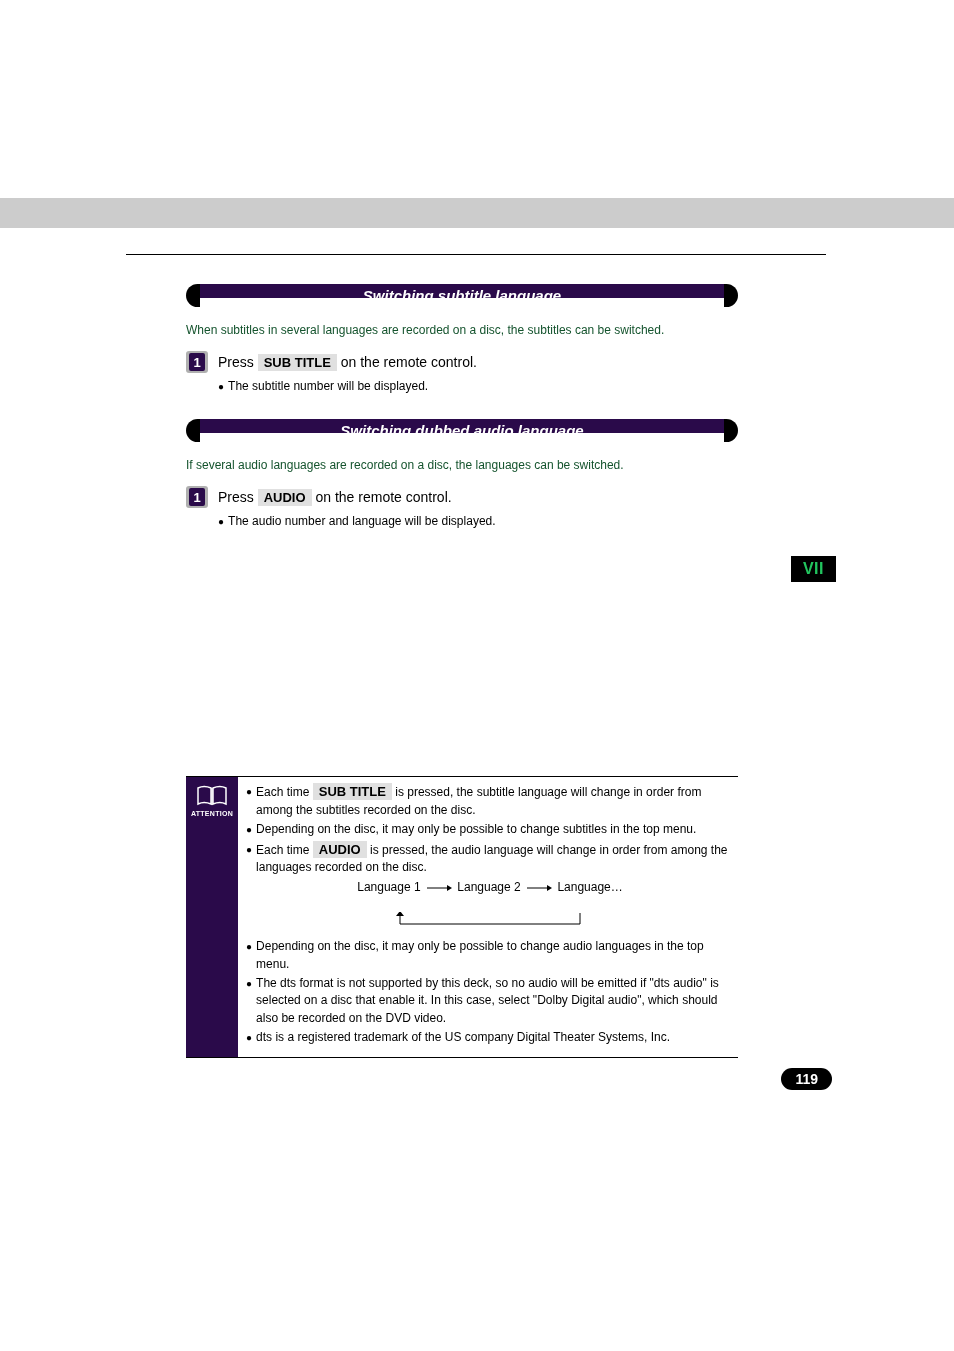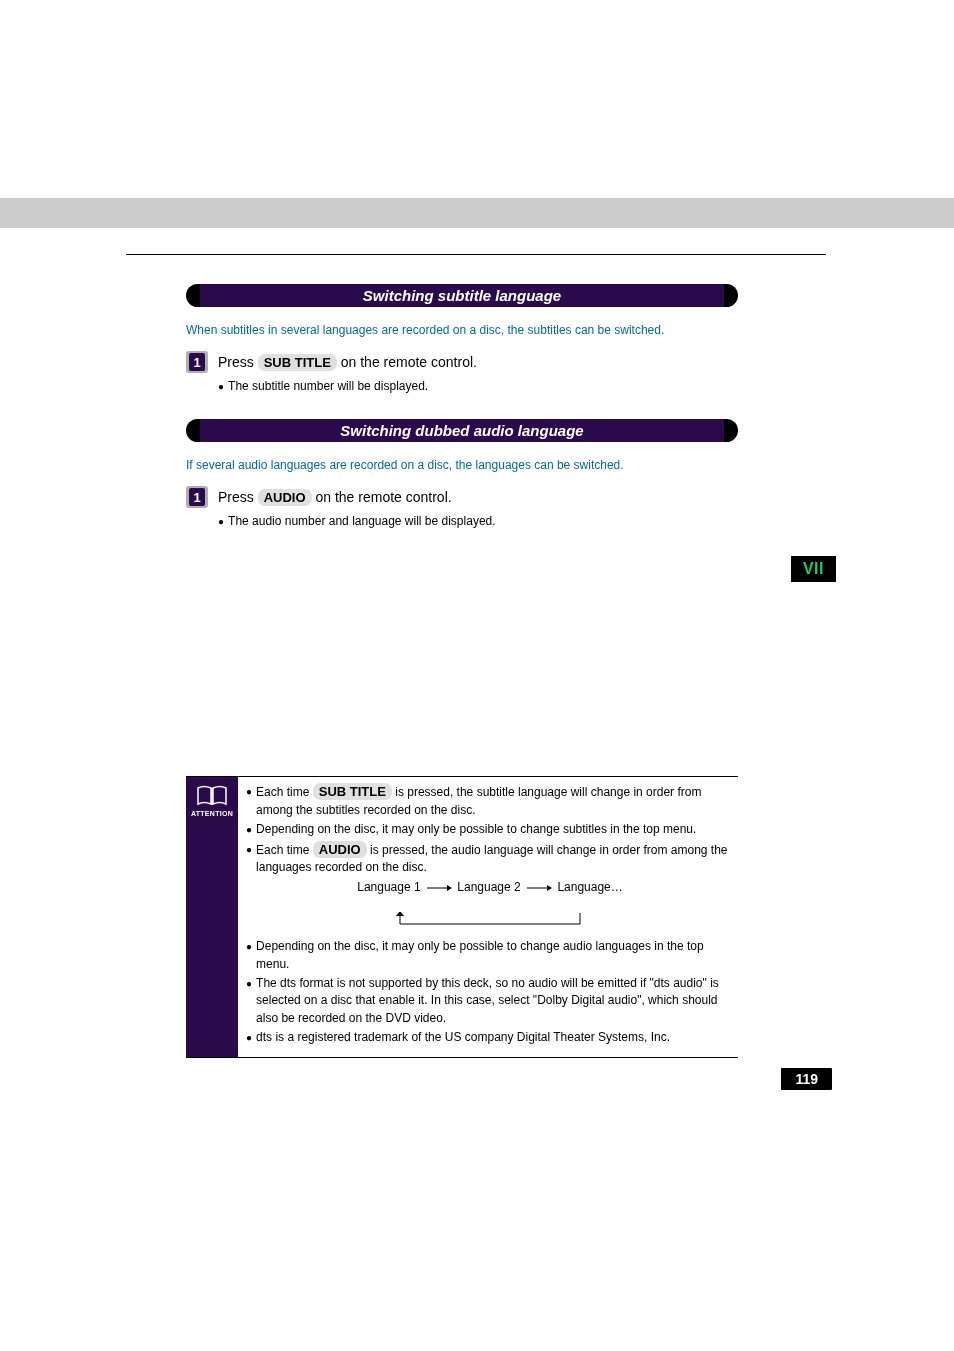--- a/index.html
+++ b/index.html
@@ -45,21 +45,21 @@
       height: 23px;
       background: #000;
       border-top-left-radius: 12px;
       border-bottom-left-radius: 12px;
     }
     .section-header .purple-bar {
       position: absolute;
       left: 14px;
       top: 0;
       right: 14px;
-      height: 23px;
+      height: 14px;
       background: #2a0a4a;
       color: #fff;
       font-style: italic;
       font-weight: bold;
       font-size: 15px;
       text-align: center;
       line-height: 23px;
     }
     .section-header .black-cap-right {
       position: absolute;
@@ -67,21 +67,21 @@
       top: 0;
       width: 14px;
       height: 23px;
       background: #000;
       border-top-right-radius: 12px;
       border-bottom-right-radius: 12px;
     }
     .intro-text {
       font-size: 12px;
       margin: 16px 0 14px 0;
-      color: #0369a1;
+      color: #14532d;
     }
     .step-row {
       display: flex;
       align-items: center;
       margin-bottom: 6px;
     }
     .step-badge {
       width: 22px;
       height: 22px;
       background: #b0b0b0;
@@ -107,21 +107,21 @@
     .step-text {
       font-size: 14px;
       color: #000;
     }
     .btn-label {
       background: #e0e0e0;
       padding: 1px 6px;
       font-weight: bold;
       font-family: Arial, sans-serif;
       font-size: 13px;
-      border-radius: 7px;
+      border-radius: 0;
     }
     .sub-bullet {
       font-size: 12px;
       margin-left: 32px;
       margin-bottom: 20px;
       display: flex;
       align-items: flex-start;
     }
     .bullet-dot {
       font-size: 10px;
@@ -204,21 +204,21 @@
     }
     .page-num {
       position: absolute;
       right: 122px;
       top: 1068px;
       background: #000;
       color: #fff;
       font-weight: bold;
       font-size: 14px;
       padding: 3px 14px;
-      border-radius: 1px;
+      border-radius: 11px;
       text-align: center;
     }
   </style>
 </head>
 <body>
 
 <div class="grey-band"></div>
 <div class="hr-line"></div>
 
 <div class="content">

